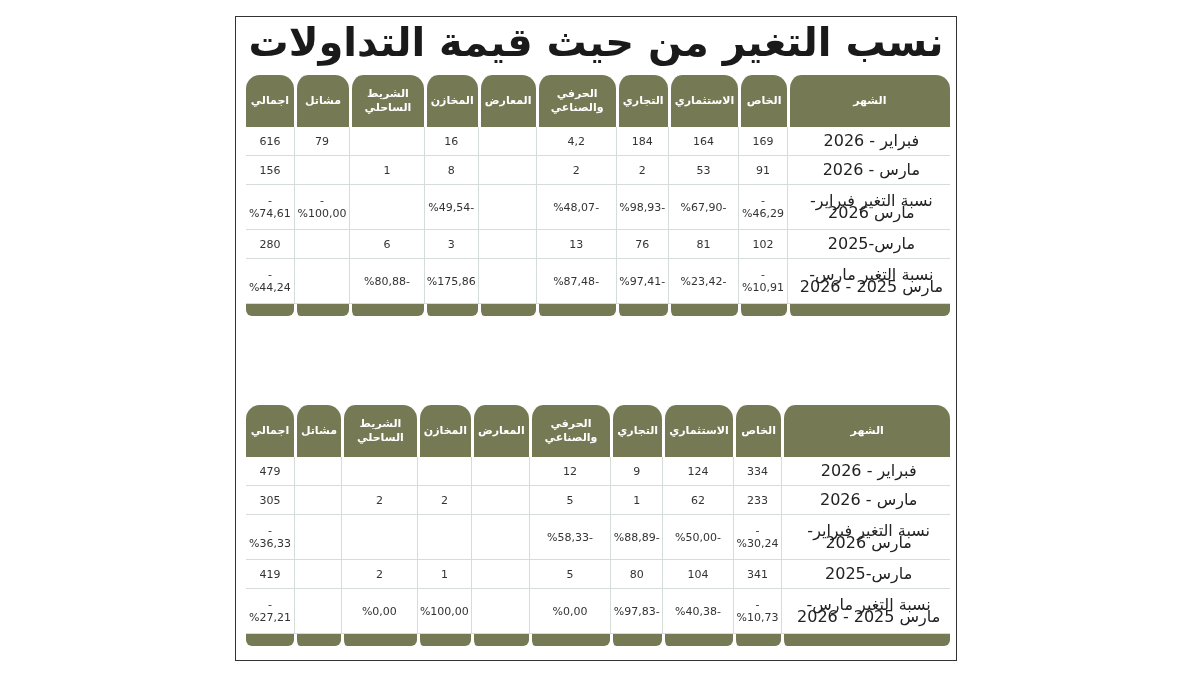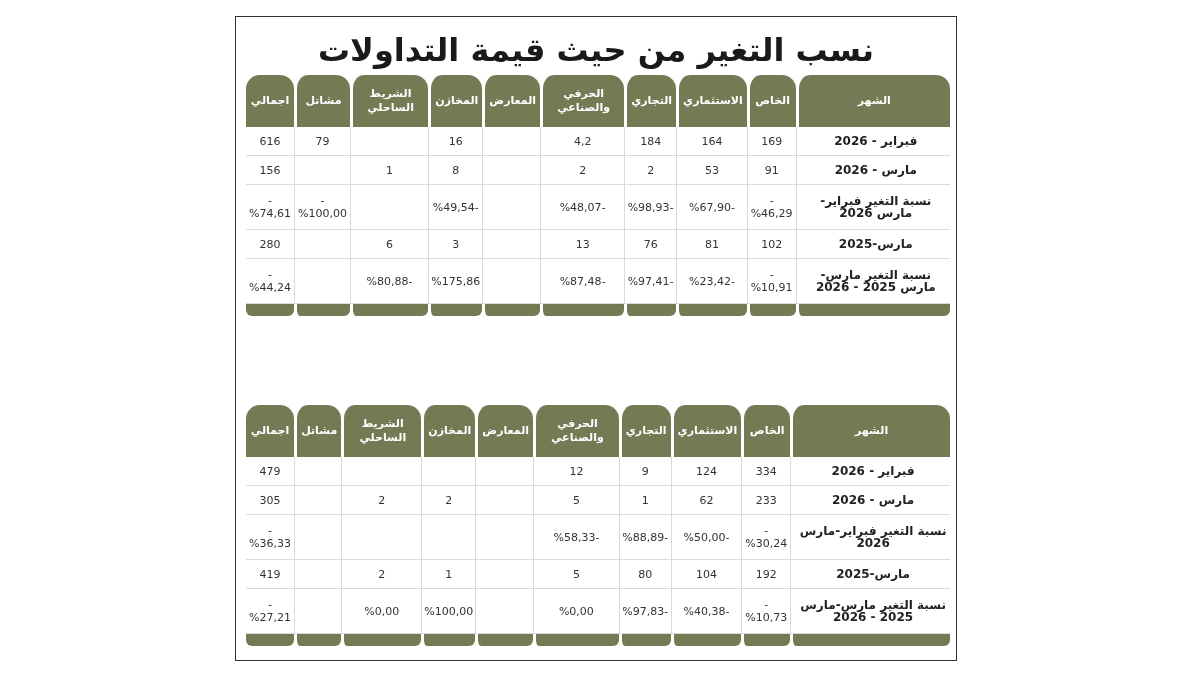--- a/index.html
+++ b/index.html
@@ -3,22 +3,22 @@
 <meta charset="utf-8">
 <style>
   html, body { margin:0; padding:0; background:#ffffff; }
   body { width:1200px; height:676px; position:relative; font-family:"DejaVu Sans", sans-serif; }
   .frame {
     position:absolute; left:235px; top:16px; width:722px; height:645px;
     border:1.5px solid #333; box-sizing:border-box; background:#fff;
   }
   .title {
     position:absolute; left:0; right:0; text-align:center;
-    font-family:"DejaVu Sans", sans-serif; font-weight:bold; font-size:32px;
-    color:#1a1a1a; direction:rtl; letter-spacing:-0.5px;margin-top:12px;
+    font-family:"DejaVu Sans", sans-serif; font-weight:bold; font-size:40px;
+    color:#1a1a1a; direction:rtl; letter-spacing:-0.5px;
   }
   .t1 { top:2px; }
   .t2 { top:330px; }
   .tbl {
     position:absolute; left:10px; width:704px; direction:rtl;
     border-collapse:separate; border-spacing:0;
   }
   .tbl1 { top:58px; }
   .tbl2 { top:388px; }
   .tbl th {
@@ -28,21 +28,21 @@
     text-align:center; vertical-align:middle;
   }
   .tbl th:last-child { border-left:0; }
   .tbl td {
     font-size:11px; color:#333; text-align:center; vertical-align:middle;
     border-left:1px solid #d6dcd8; border-bottom:1px solid #d6dcd8;
     height:28px; padding:0 2px;
   }
   .tbl tr.tall td { height:44px;text-align:center; }
   .tbl td:last-child { border-left:0; }
-  .tbl td.rowlabel { font-weight:bold; font-size:12px; line-height:12px; color:#222;padding-left:7px; }
+  .tbl td.rowlabel { font-weight:normal; font-size:16px; line-height:12px; color:#222;padding-left:7px; }
   .tbl tr.footer td {
     background:#757a55; height:12px; border-bottom:0;
     border-left:3px solid #fff; border-radius:0 0 6px 6px;
   }
   .tbl tr.footer td:last-child { border-left:0; }
 </style>
 </head>
 <body>
 
 <div class="frame">
@@ -187,21 +187,21 @@
         <td>-%88,89</td>
         <td>-%58,33</td>
         <td></td>
         <td></td>
         <td></td>
         <td></td>
         <td>-%36,33</td>
       </tr>
       <tr>
         <td class="rowlabel">مارس-2025</td>
-        <td>192</td>
+        <td>341</td>
         <td>104</td>
         <td>80</td>
         <td>5</td>
         <td></td>
         <td>1</td>
         <td>2</td>
         <td></td>
         <td>419</td>
       </tr>
       <tr class="tall">

